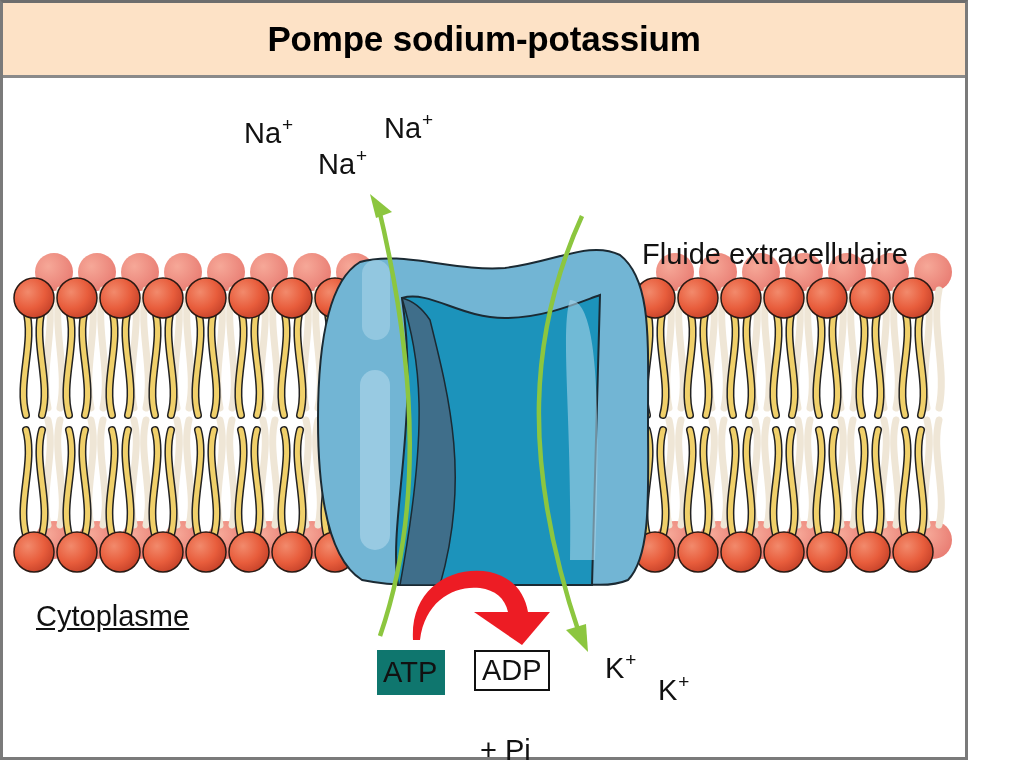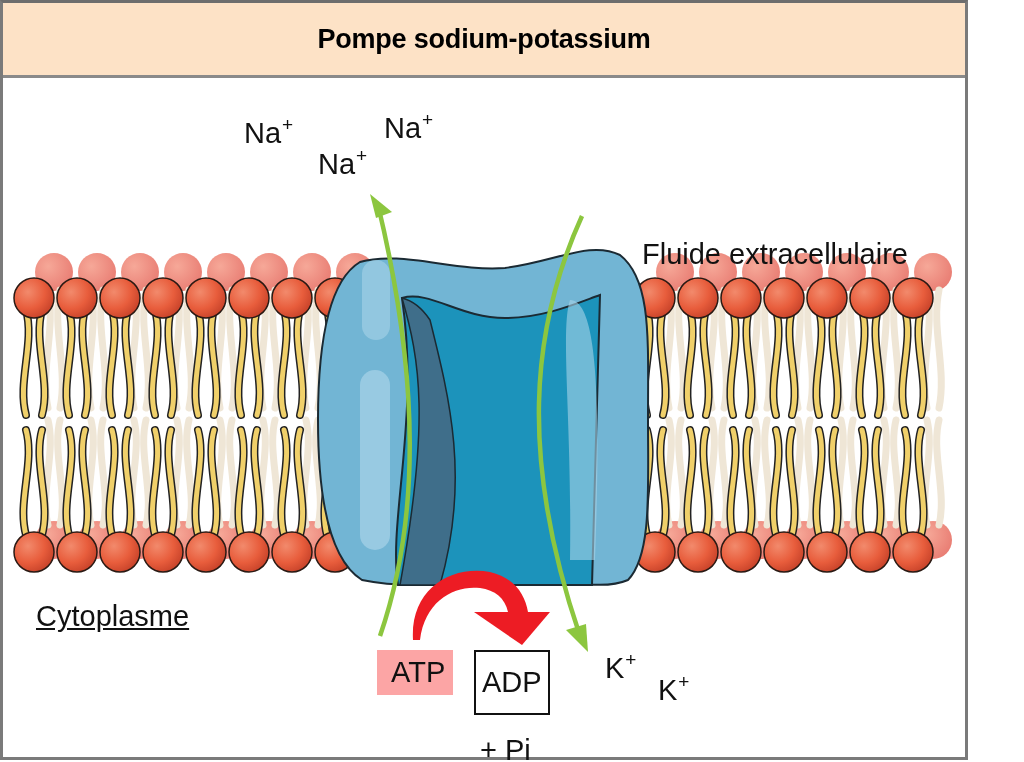--- a/index.html
+++ b/index.html
@@ -3,25 +3,25 @@
 <meta charset="utf-8">
 <style>
   html, body { margin:0; padding:0; background:#ffffff; }
   body { width:1024px; height:762px; position:relative; overflow:hidden;
          font-family:"Liberation Sans", sans-serif; }
   .frame { position:absolute; left:0; top:0; width:962px; height:754px;
            border:3px solid #7a7a7a; border-top:3px solid #6d6d6d; background:#fff; }
   .title-bar { position:absolute; left:0; top:0; width:962px; height:72px;
                background:#fde2c6; border-bottom:3px solid #8a8a8a;
                display:flex; align-items:center; justify-content:center; }
-  .title-text { font-weight:bold; font-size:27px; color:#000; letter-spacing:-0.2px; }
+  .title-text { font-weight:bold; font-size:35px; color:#000; letter-spacing:-0.2px; }
   .lbl { position:absolute; font-size:29px; color:#111; white-space:nowrap; line-height:1;text-align:center; }
   .lbl sup { font-size:19px; vertical-align:12px; margin-left:1px; }
-  .atp { background:#fca5a5; padding:8px 8px 8px 14px; }
-  .adp { border:2px solid #111; padding:16px 6px; }
+  .atp { background:#0f766e; padding:8px 8px 8px 6px; }
+  .adp { border:2px solid #111; padding:4px 6px; }
   svg.art { position:absolute; left:0; top:0; }
 </style>
 </head>
 <body>
 
 <div class="frame">
   <div class="title-bar">
     <span class="title-text">Pompe sodium-potassium</span>
   </div>
 </div>

